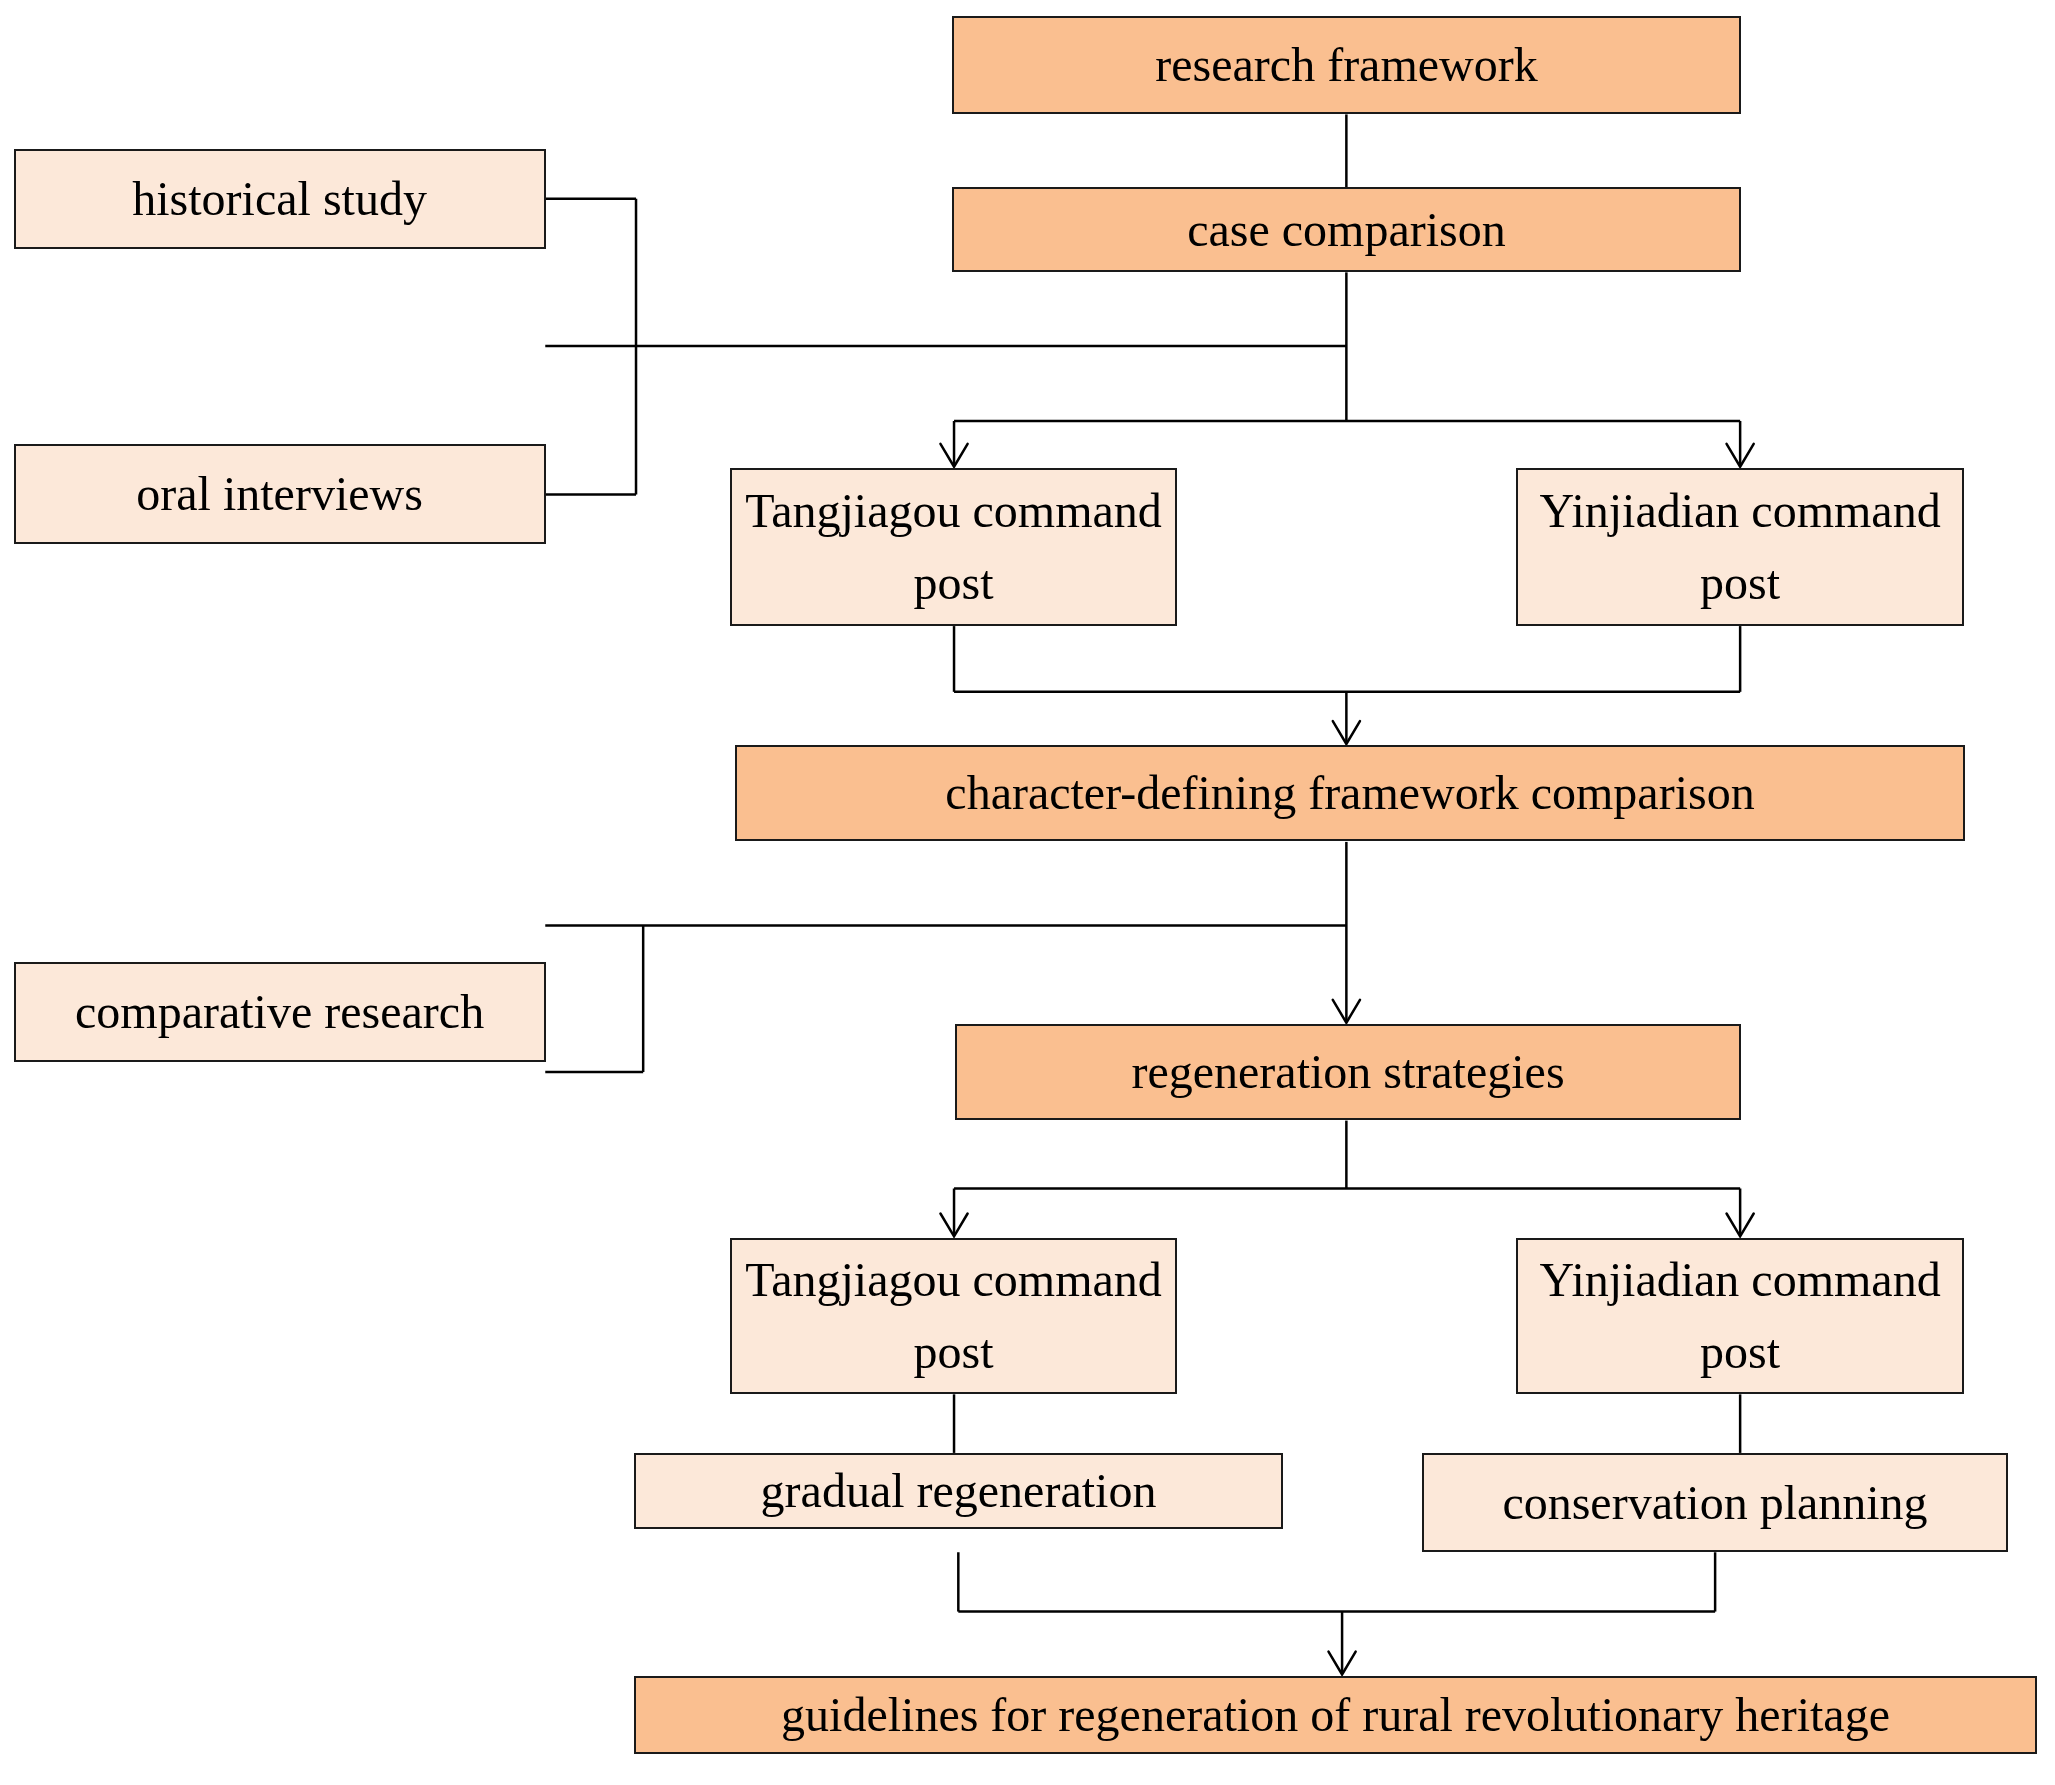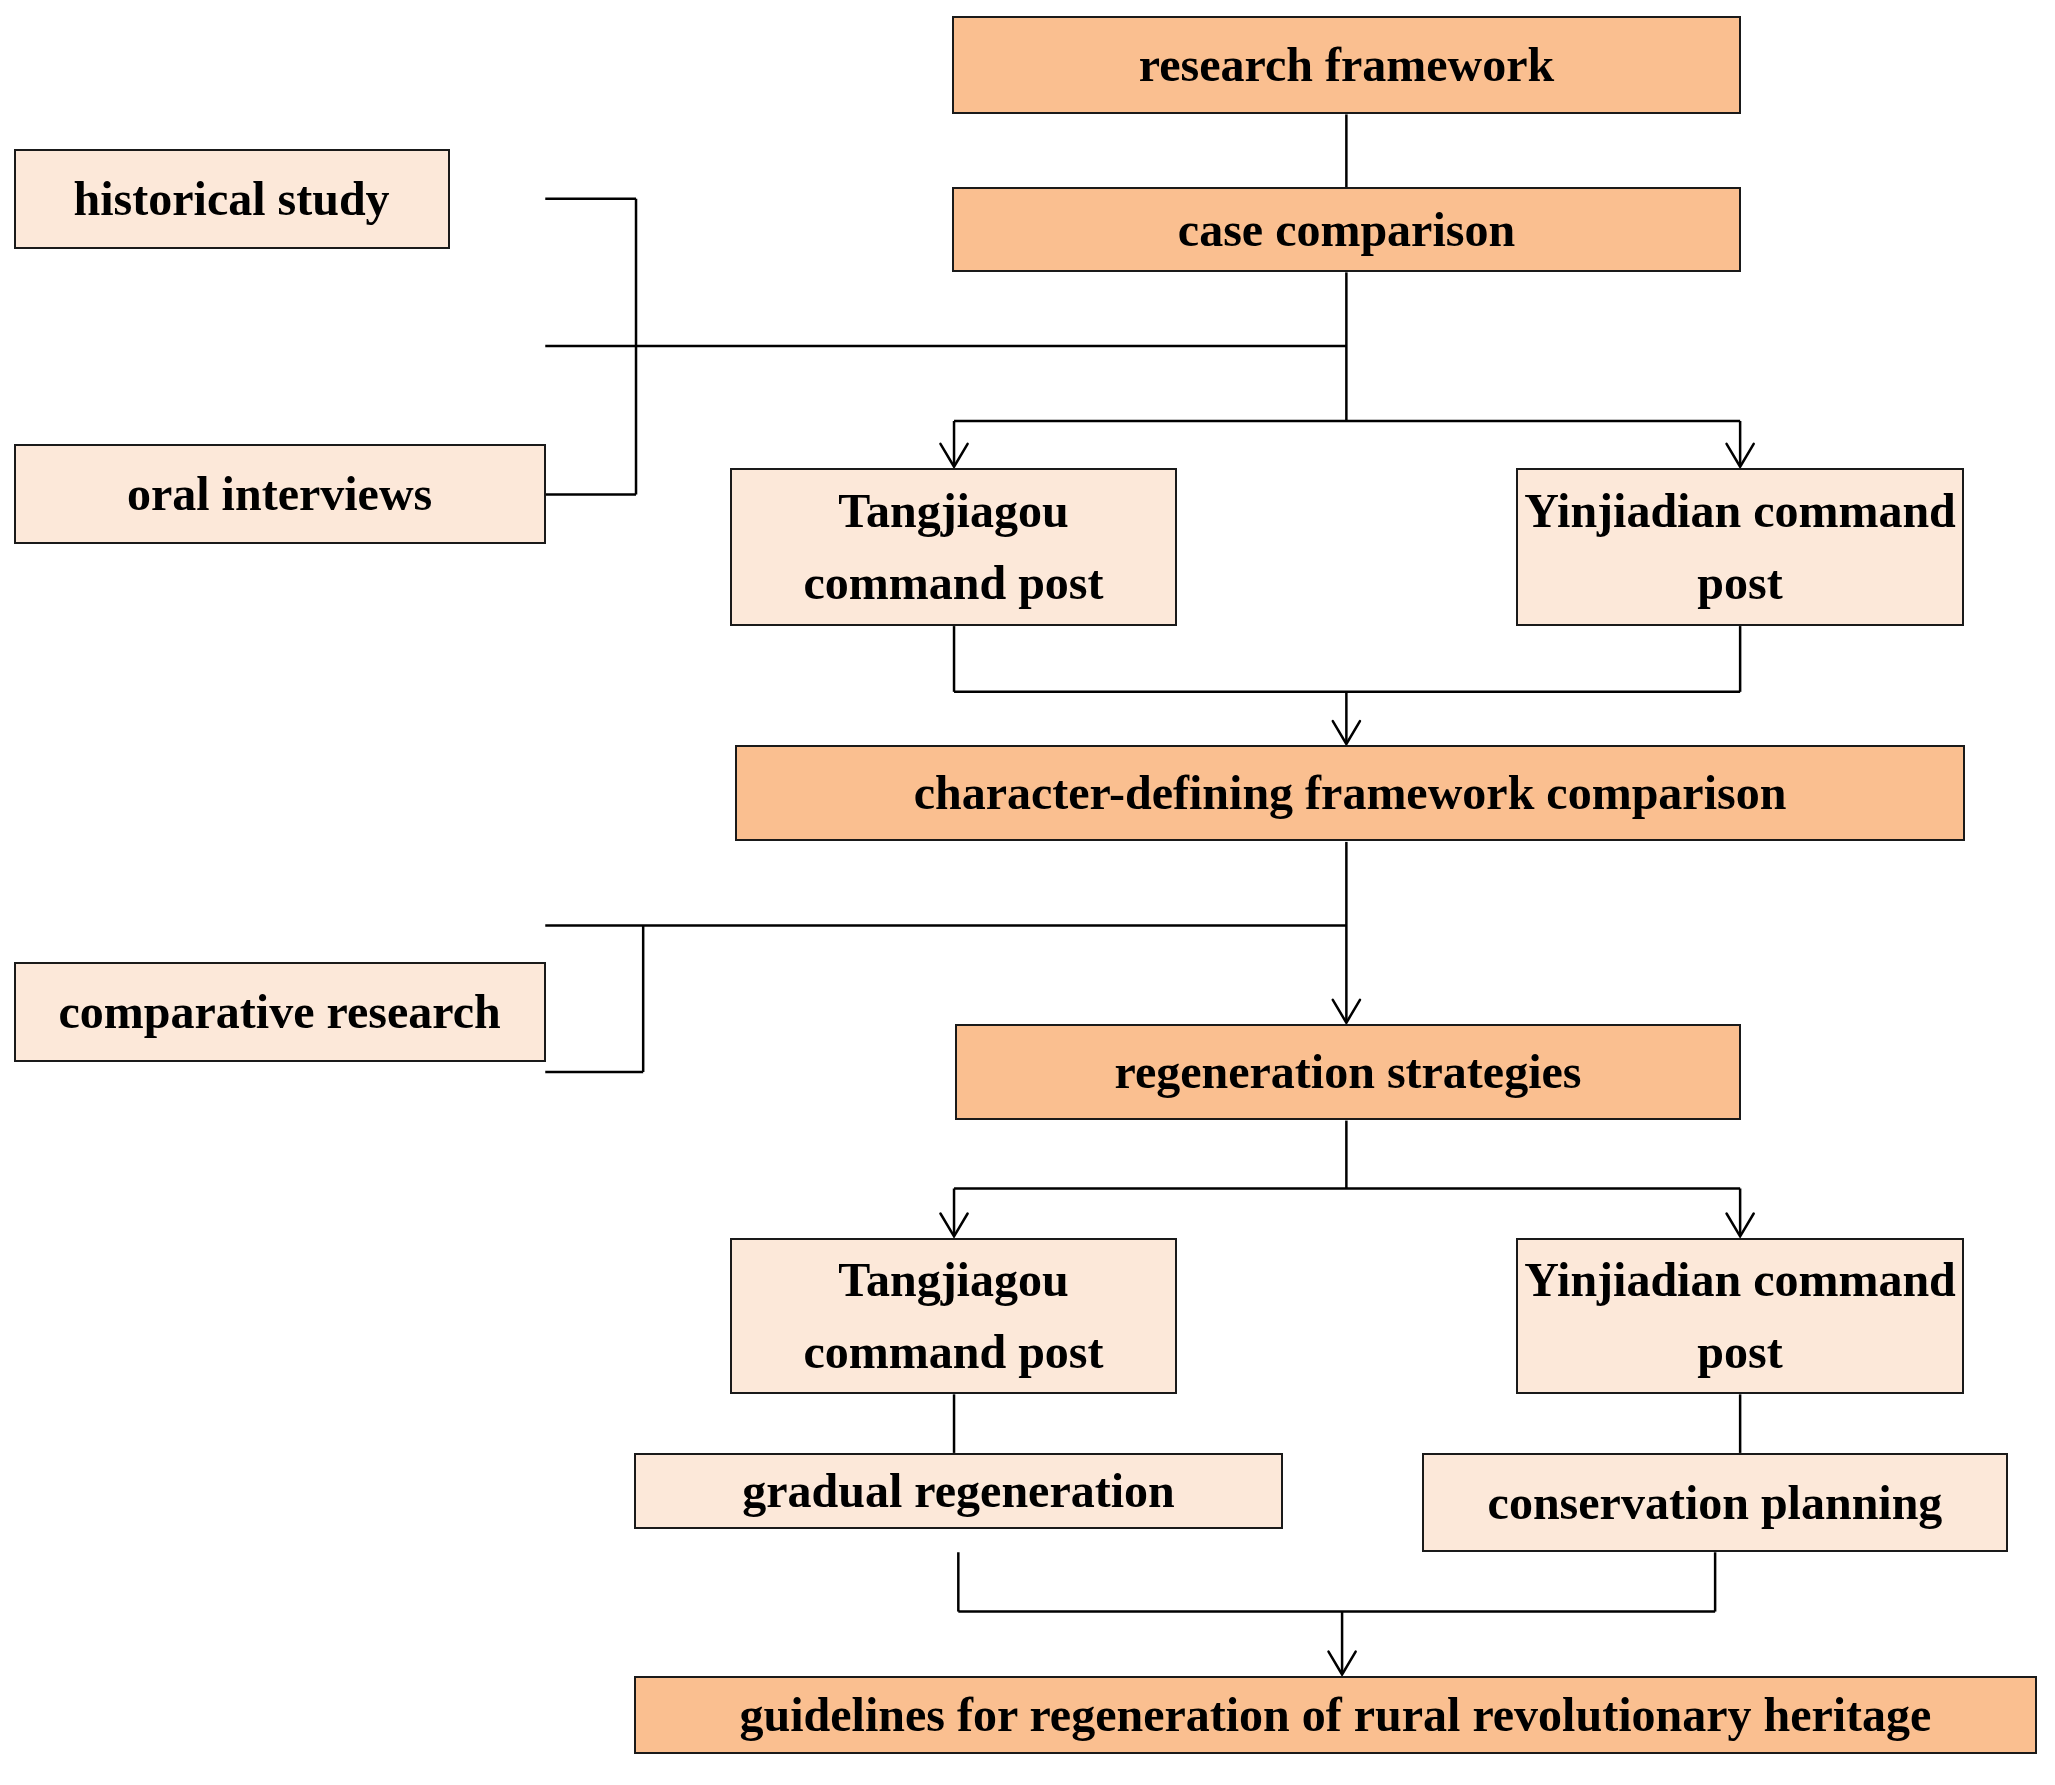--- a/index.html
+++ b/index.html
@@ -15,21 +15,20 @@
   }
   #canvas{position:absolute;left:0;top:0;width:2056px;height:1786px;}
   svg.edges{position:absolute;left:0;top:0;width:2056px;height:1786px;display:block;}
   .node{
     position:absolute;box-sizing:border-box;
     border:2.9px solid var(--border);
     display:flex;align-items:center;justify-content:center;
     text-align:center;color:#000;
     font-size:48px;line-height:1.5;
     padding:0 6px;
-    font-weight:bold;
   }
   .node.dark{background:var(--fill-primary);}
   .node.light{background:var(--fill-secondary);}
 </style>
 </head>
 <body>
 
 <div id="canvas">
 
   <svg class="edges" viewBox="0 0 2877 2499" aria-hidden="true">
@@ -80,21 +79,21 @@
       <path d="M1316 1698 L1335 1730 L1354 1698"></path>
       <path d="M2416 1698 L2435 1730 L2454 1698"></path>
       <path d="M1859 2311 L1878 2343 L1897 2311"></path>
     </g>
   </svg>
 
   <div class="node dark" style="left:952px;top:16.4px;width:789px;height:98px">research framework</div>
 
   <div class="node dark" style="left:952px;top:187px;width:789px;height:85px">case comparison</div>
 
-  <div class="node light" style="left:13.6px;top:149px;width:436px;height:100px">historical study</div>
+  <div class="node light" style="left:13.6px;top:149px;width:532px;height:100px">historical study</div>
 
 
   <div class="node light" style="left:13.6px;top:444px;width:532px;height:100px">oral interviews</div>
 
   <div class="node light" style="left:730px;top:468px;width:447px;height:158px">Tangjiagou command post</div>
 
   <div class="node light" style="left:1516px;top:468px;width:448px;height:158px">Yinjiadian command post</div>
 
   <div class="node dark" style="left:735px;top:745px;width:1230px;height:96px">character-defining framework comparison</div>
 

